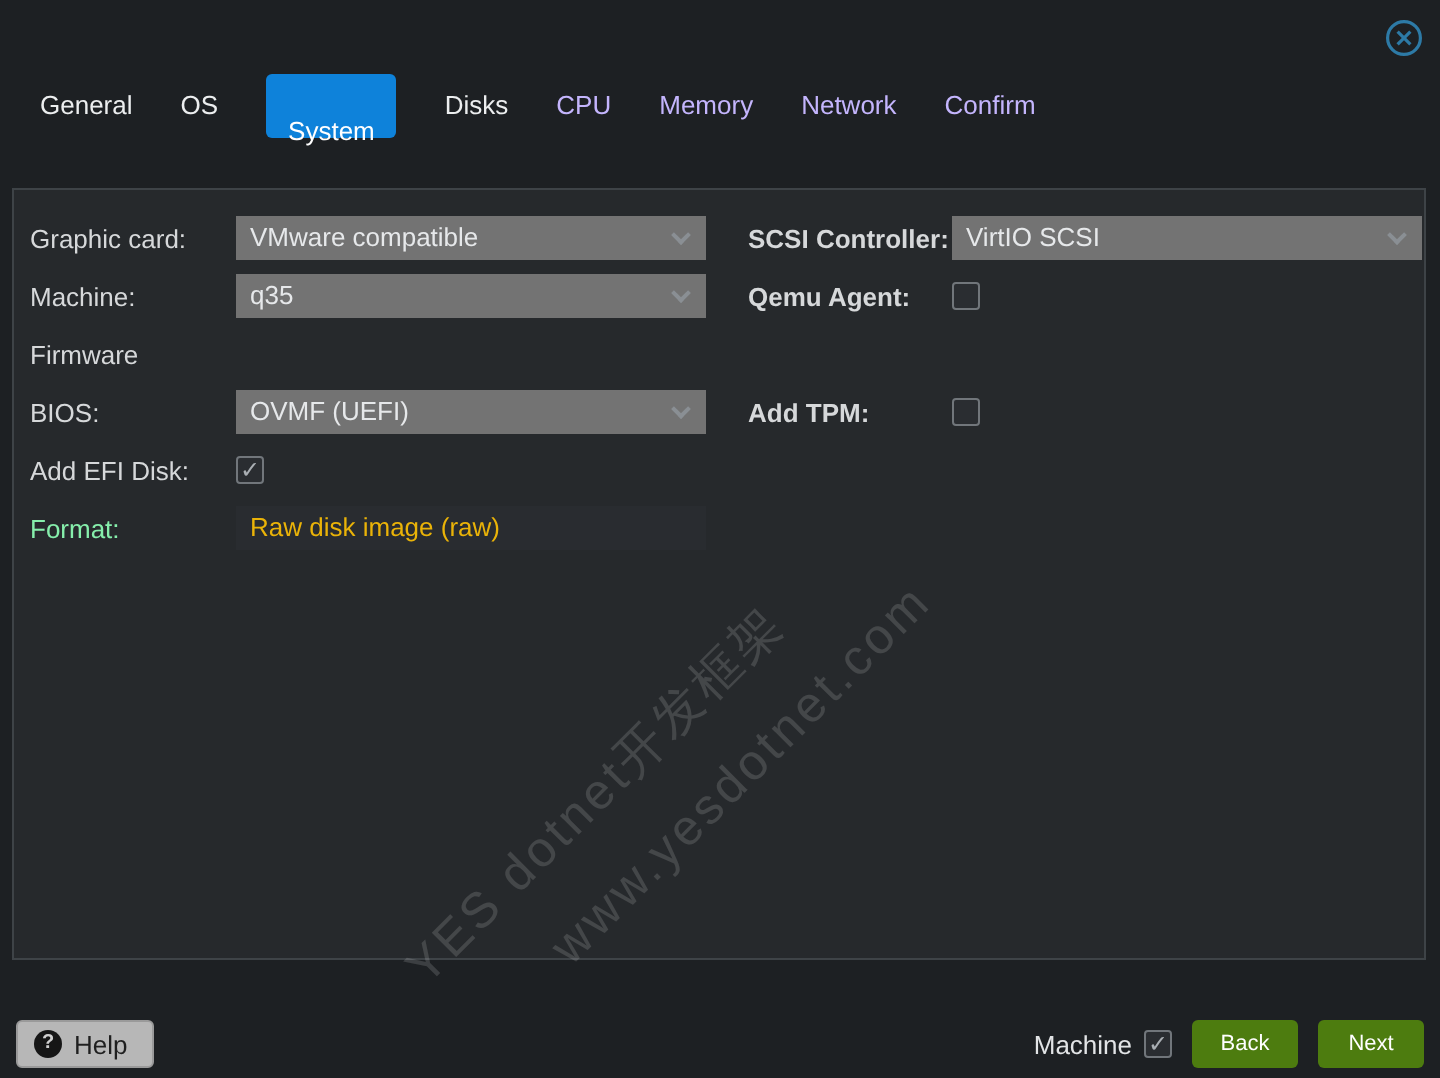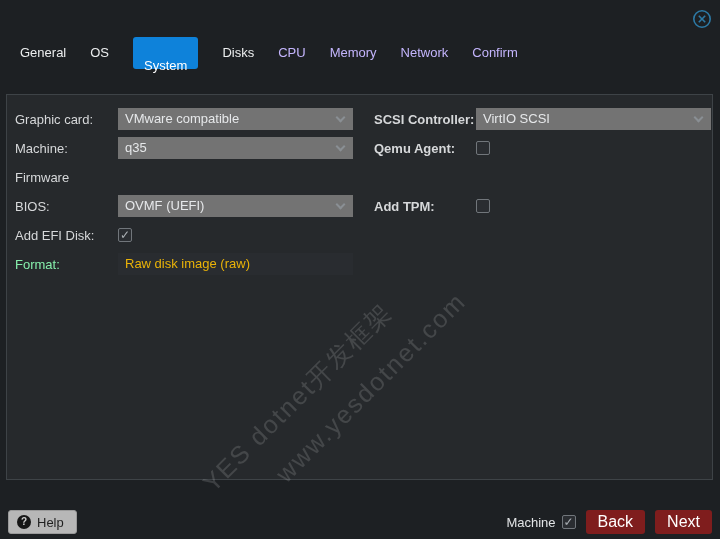--- a/index.html
+++ b/index.html
@@ -70,22 +70,22 @@
   }
   .footer-right { position:absolute; right:8px; top:5px; height:24px; display:flex; align-items:center; gap:10px; }
   .adv-wrap { display:flex; align-items:center; gap:6px; color:#e2e4e6; }
   .adv-cbx {
     width:14px; height:14px; border:1px solid #71767b; background:#2a2d31; border-radius:2px;
     color:transparent; text-align:center; line-height:13px; font-size:12px; cursor:pointer;
   }
   .adv-cbx.on { color:#a9aeb3; }
   .adv-cbx.on::after { content:"✓"; }
   .btn-blue {
-    height:24px; min-width:53px; padding:0 12px; background:#7f1d1d; border:none;
-    border-radius:3px; color:#ffffff; font-size:16px; font-family:inherit; cursor:pointer;
+    height:24px; min-width:53px; padding:0 12px; background:#4d7c0f; border:none;
+    border-radius:3px; color:#ffffff; font-size:11px; font-family:inherit; cursor:pointer;
   }
 </style>
 </head>
 <body>
 
 <div class="titlebar">
   <div class="close-btn">
     <svg width="20" height="20" viewBox="0 0 20 20">
       <circle cx="10" cy="10" r="8.2" fill="none" stroke="#2d7aa6" stroke-width="1.6"></circle>
       <line x1="6.8" y1="6.8" x2="13.2" y2="13.2" stroke="#2d7aa6" stroke-width="1.6"></line>

